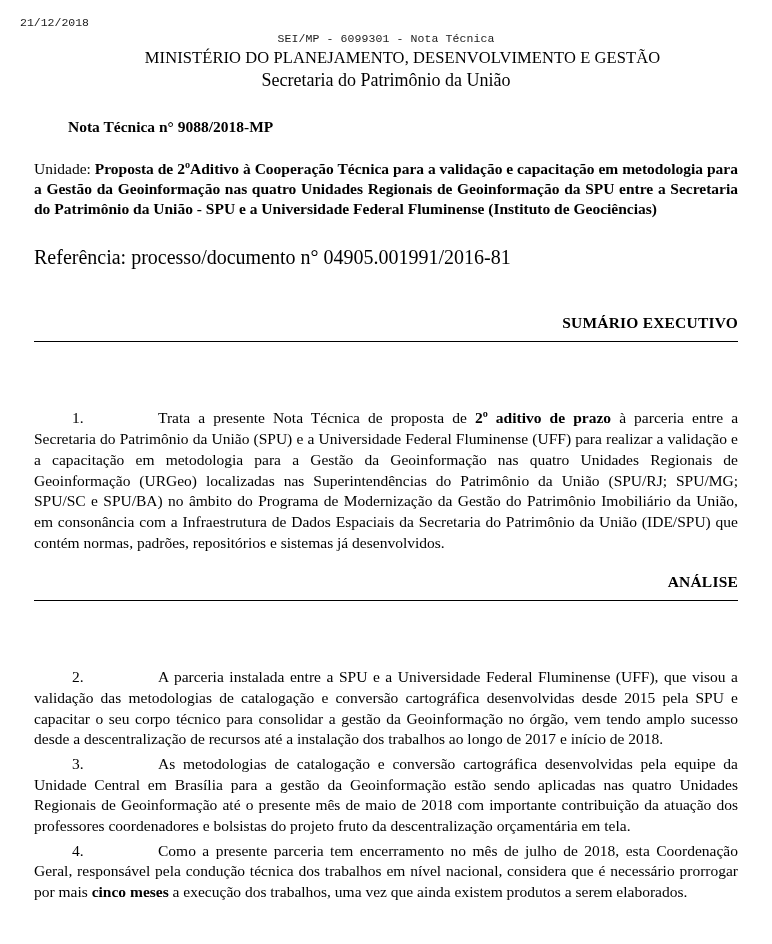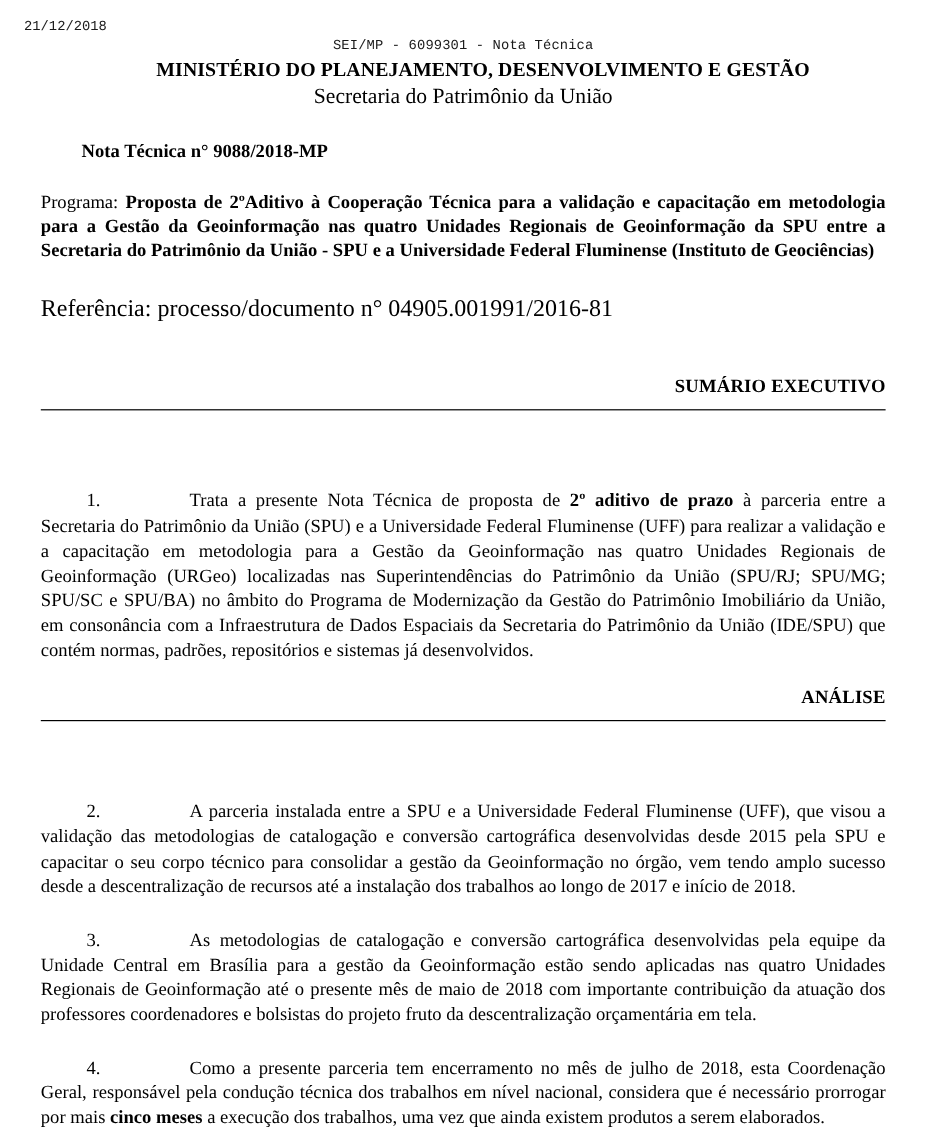--- a/index.html
+++ b/index.html
@@ -48,21 +48,21 @@
     letter-spacing: 0.1px;
   }
 
   
   .masthead {
     text-align: center;
     margin-top: 14px;
   }
   .masthead .org-line1 {
     font-size: 16.5px;
-    font-weight: bold;
+    font-weight: normal;
     letter-spacing: 0.1px;
     line-height: 1.25;
     padding-left: 33px;
   }
   .masthead .org-line2,
   .masthead .org-line3 {
     font-size: 18px;
     font-weight: normal;
     line-height: 1.3;
   }
@@ -113,21 +113,21 @@
     width: 100%;
     height: 0;
   }
 
   
   .para {
     font-size: 15.5px;
     text-align: justify;
     text-justify: inter-word;
     line-height: 1.335;
-    margin-top: 24px;
+    margin-top: 4px;
     position: relative;
     padding-left: 0;
   }
   .para-first { margin-top: 32px; }
   .para .pnum {
     display: inline-block;
     width: 34px;
     margin-left: 38px;
     font-weight: normal;
   }
@@ -152,21 +152,21 @@
   <div class="masthead">
     <div class="org-line1">MINISTÉRIO DO PLANEJAMENTO, DESENVOLVIMENTO E GESTÃO</div>
     <div class="org-line2">Secretaria do Patrimônio da União</div>
   </div>
 
   <div class="body-frame">
 
     <div class="doc-number">Nota Técnica n° 9088/2018-MP</div>
 
     <div class="assunto">
-      <span class="assunto-label">Programa: </span><span class="assunto-text">Proposta de 2ºAditivo à Cooperação Técnica para a validação e capacitação em metodologia para a Gestão da Geoinformação nas quatro Unidades Regionais de Geoinformação da SPU entre a Secretaria do Patrimônio da União - SPU e a Universidade Federal Fluminense (Instituto de Geociências)</span>
+      <span class="assunto-label">Unidade: </span><span class="assunto-text">Proposta de 2ºAditivo à Cooperação Técnica para a validação e capacitação em metodologia para a Gestão da Geoinformação nas quatro Unidades Regionais de Geoinformação da SPU entre a Secretaria do Patrimônio da União - SPU e a Universidade Federal Fluminense (Instituto de Geociências)</span>
     </div>
 
     <div class="referencia">Referência: processo/documento n° 04905.001991/2016-81</div>
 
     <div class="section-head">SUMÁRIO EXECUTIVO</div>
     <hr class="rule">
     <div class="gap-after-rule"></div>
 
     <div class="para para-first">
       <span class="pnum">1.</span><span class="plead"></span><span>Trata a presente Nota Técnica de proposta de </span><b>2º aditivo de prazo</b><span> à parceria entre a Secretaria do Patrimônio da União (SPU) e a Universidade Federal Fluminense (UFF) para realizar a validação e a capacitação em metodologia para a Gestão da Geoinformação nas quatro Unidades Regionais de Geoinformação (URGeo) localizadas nas Superintendências do Patrimônio da União (SPU/RJ; SPU/MG; SPU/SC e SPU/BA) no âmbito do Programa de Modernização da Gestão do Patrimônio Imobiliário da União, em consonância com a Infraestrutura de Dados Espaciais da Secretaria do Patrimônio da União (IDE/SPU) que contém normas, padrões, repositórios e sistemas já desenvolvidos.</span>

